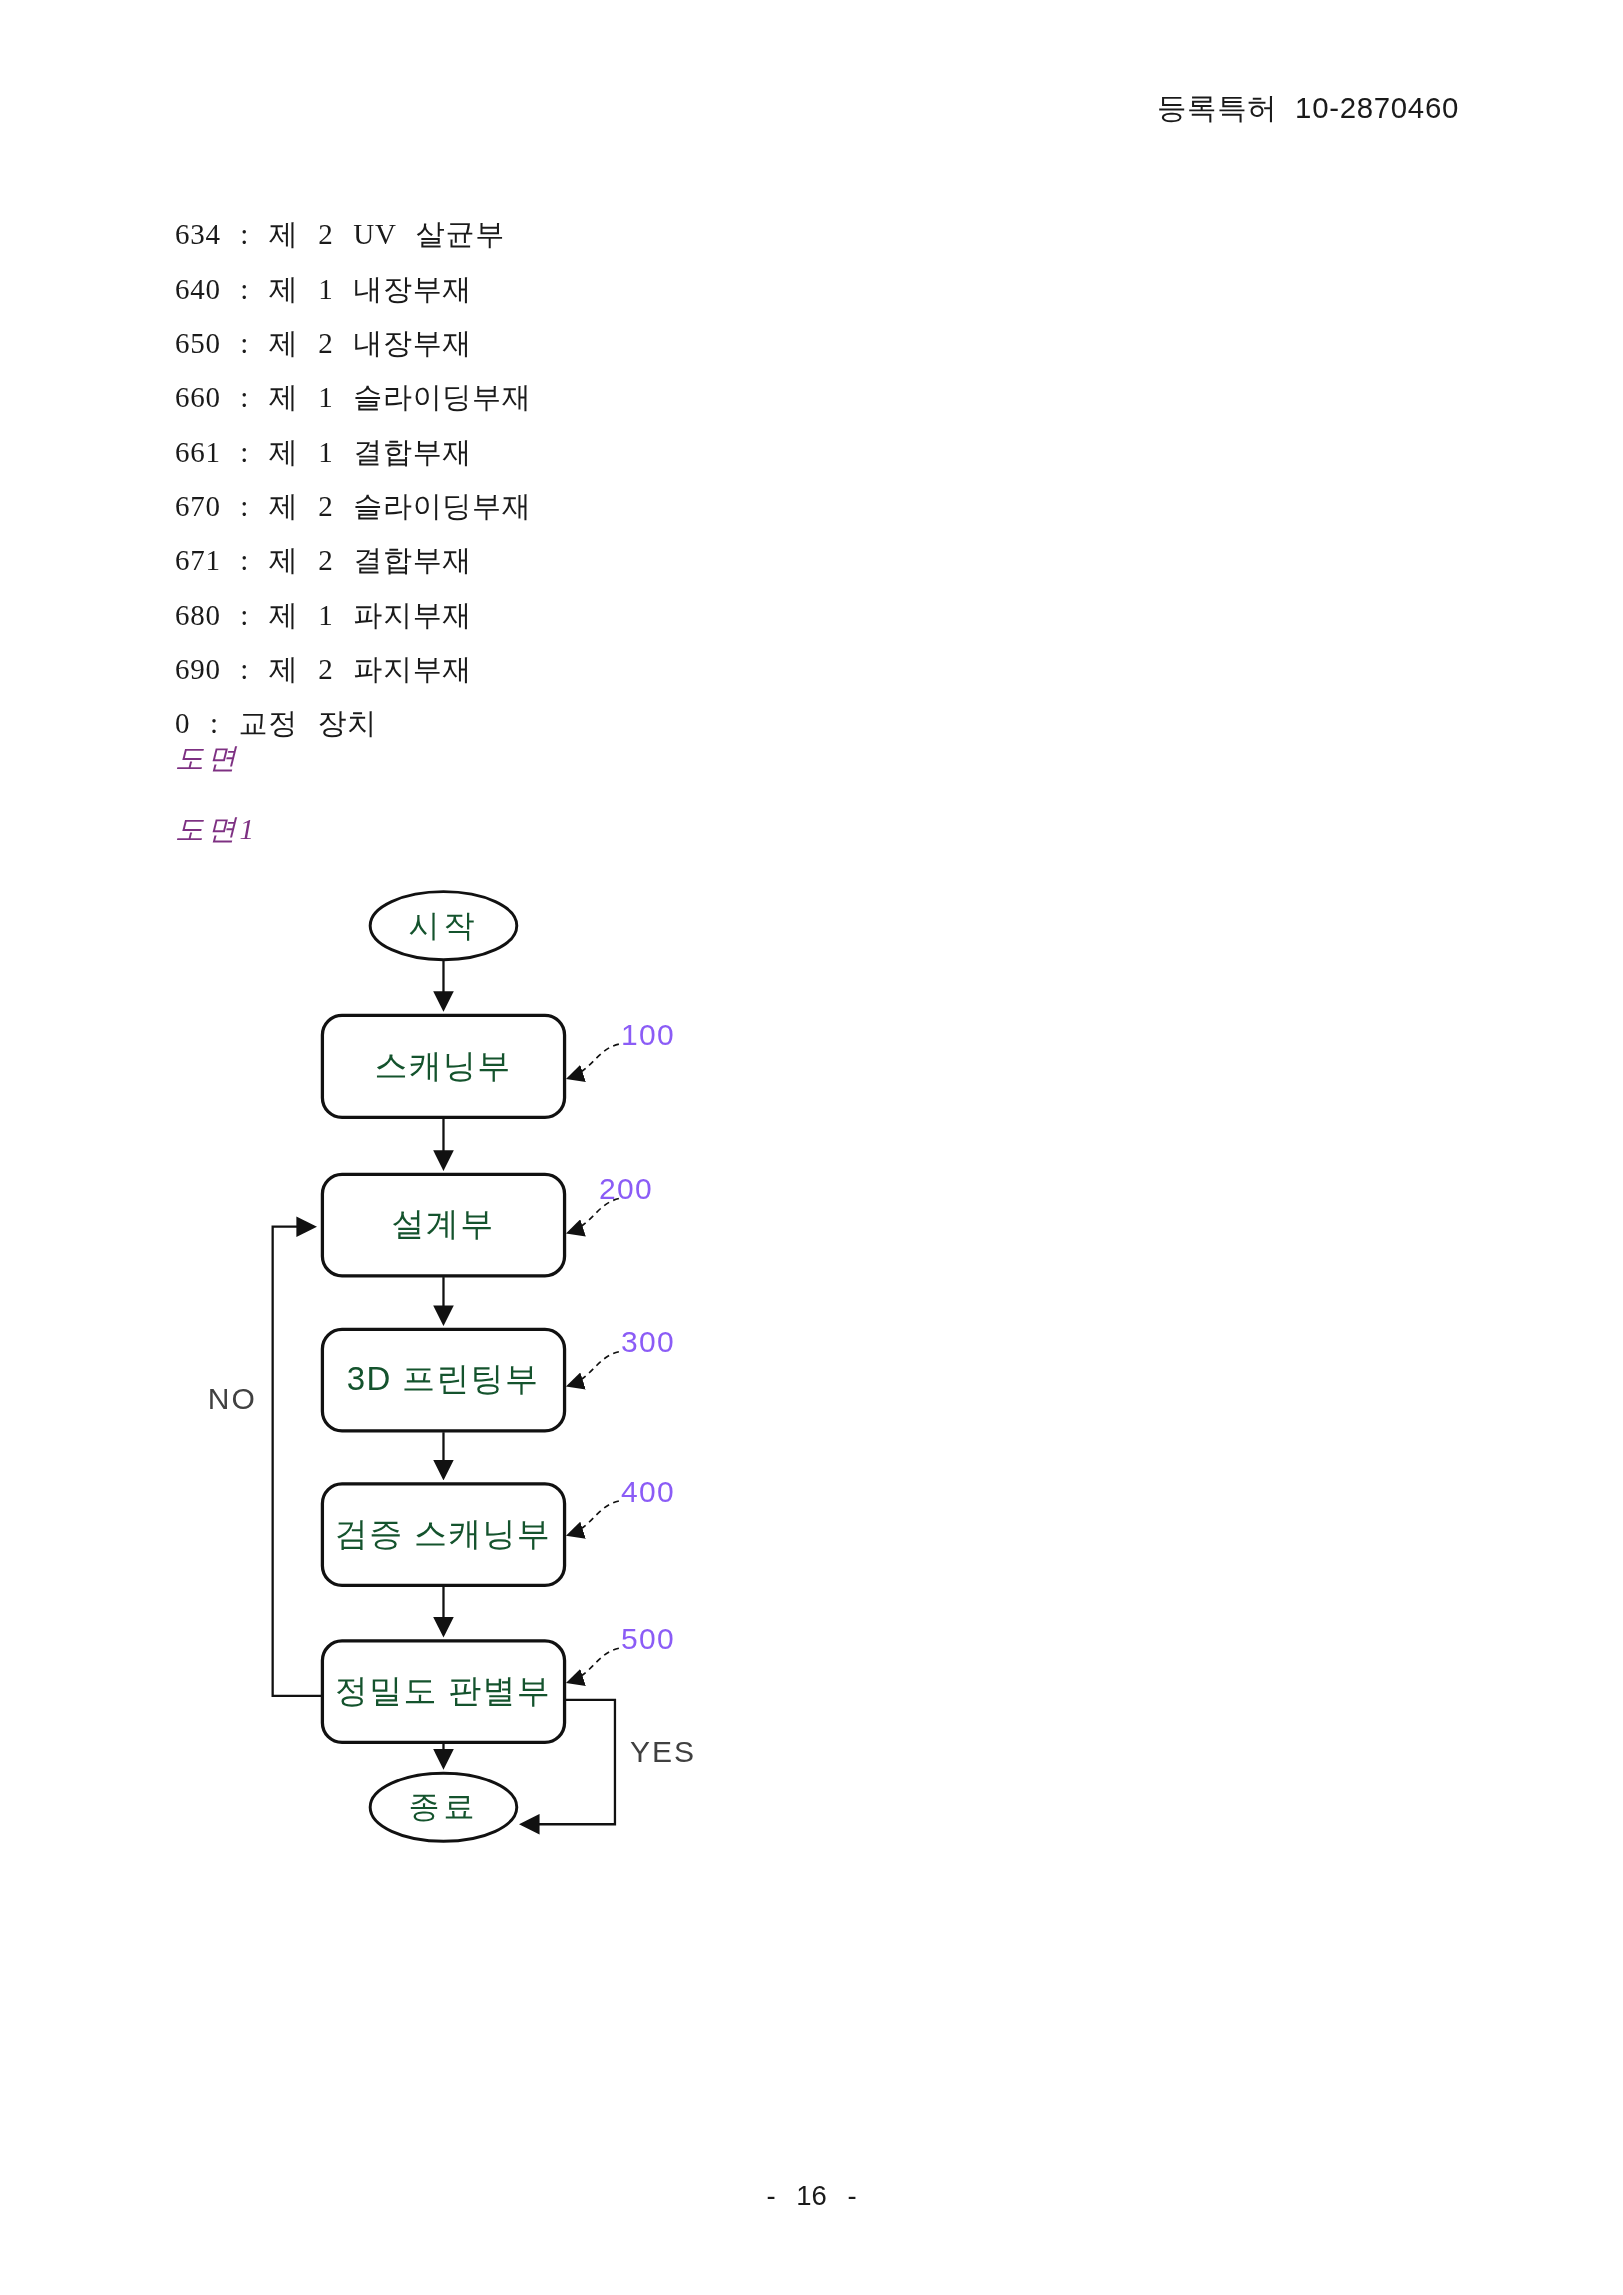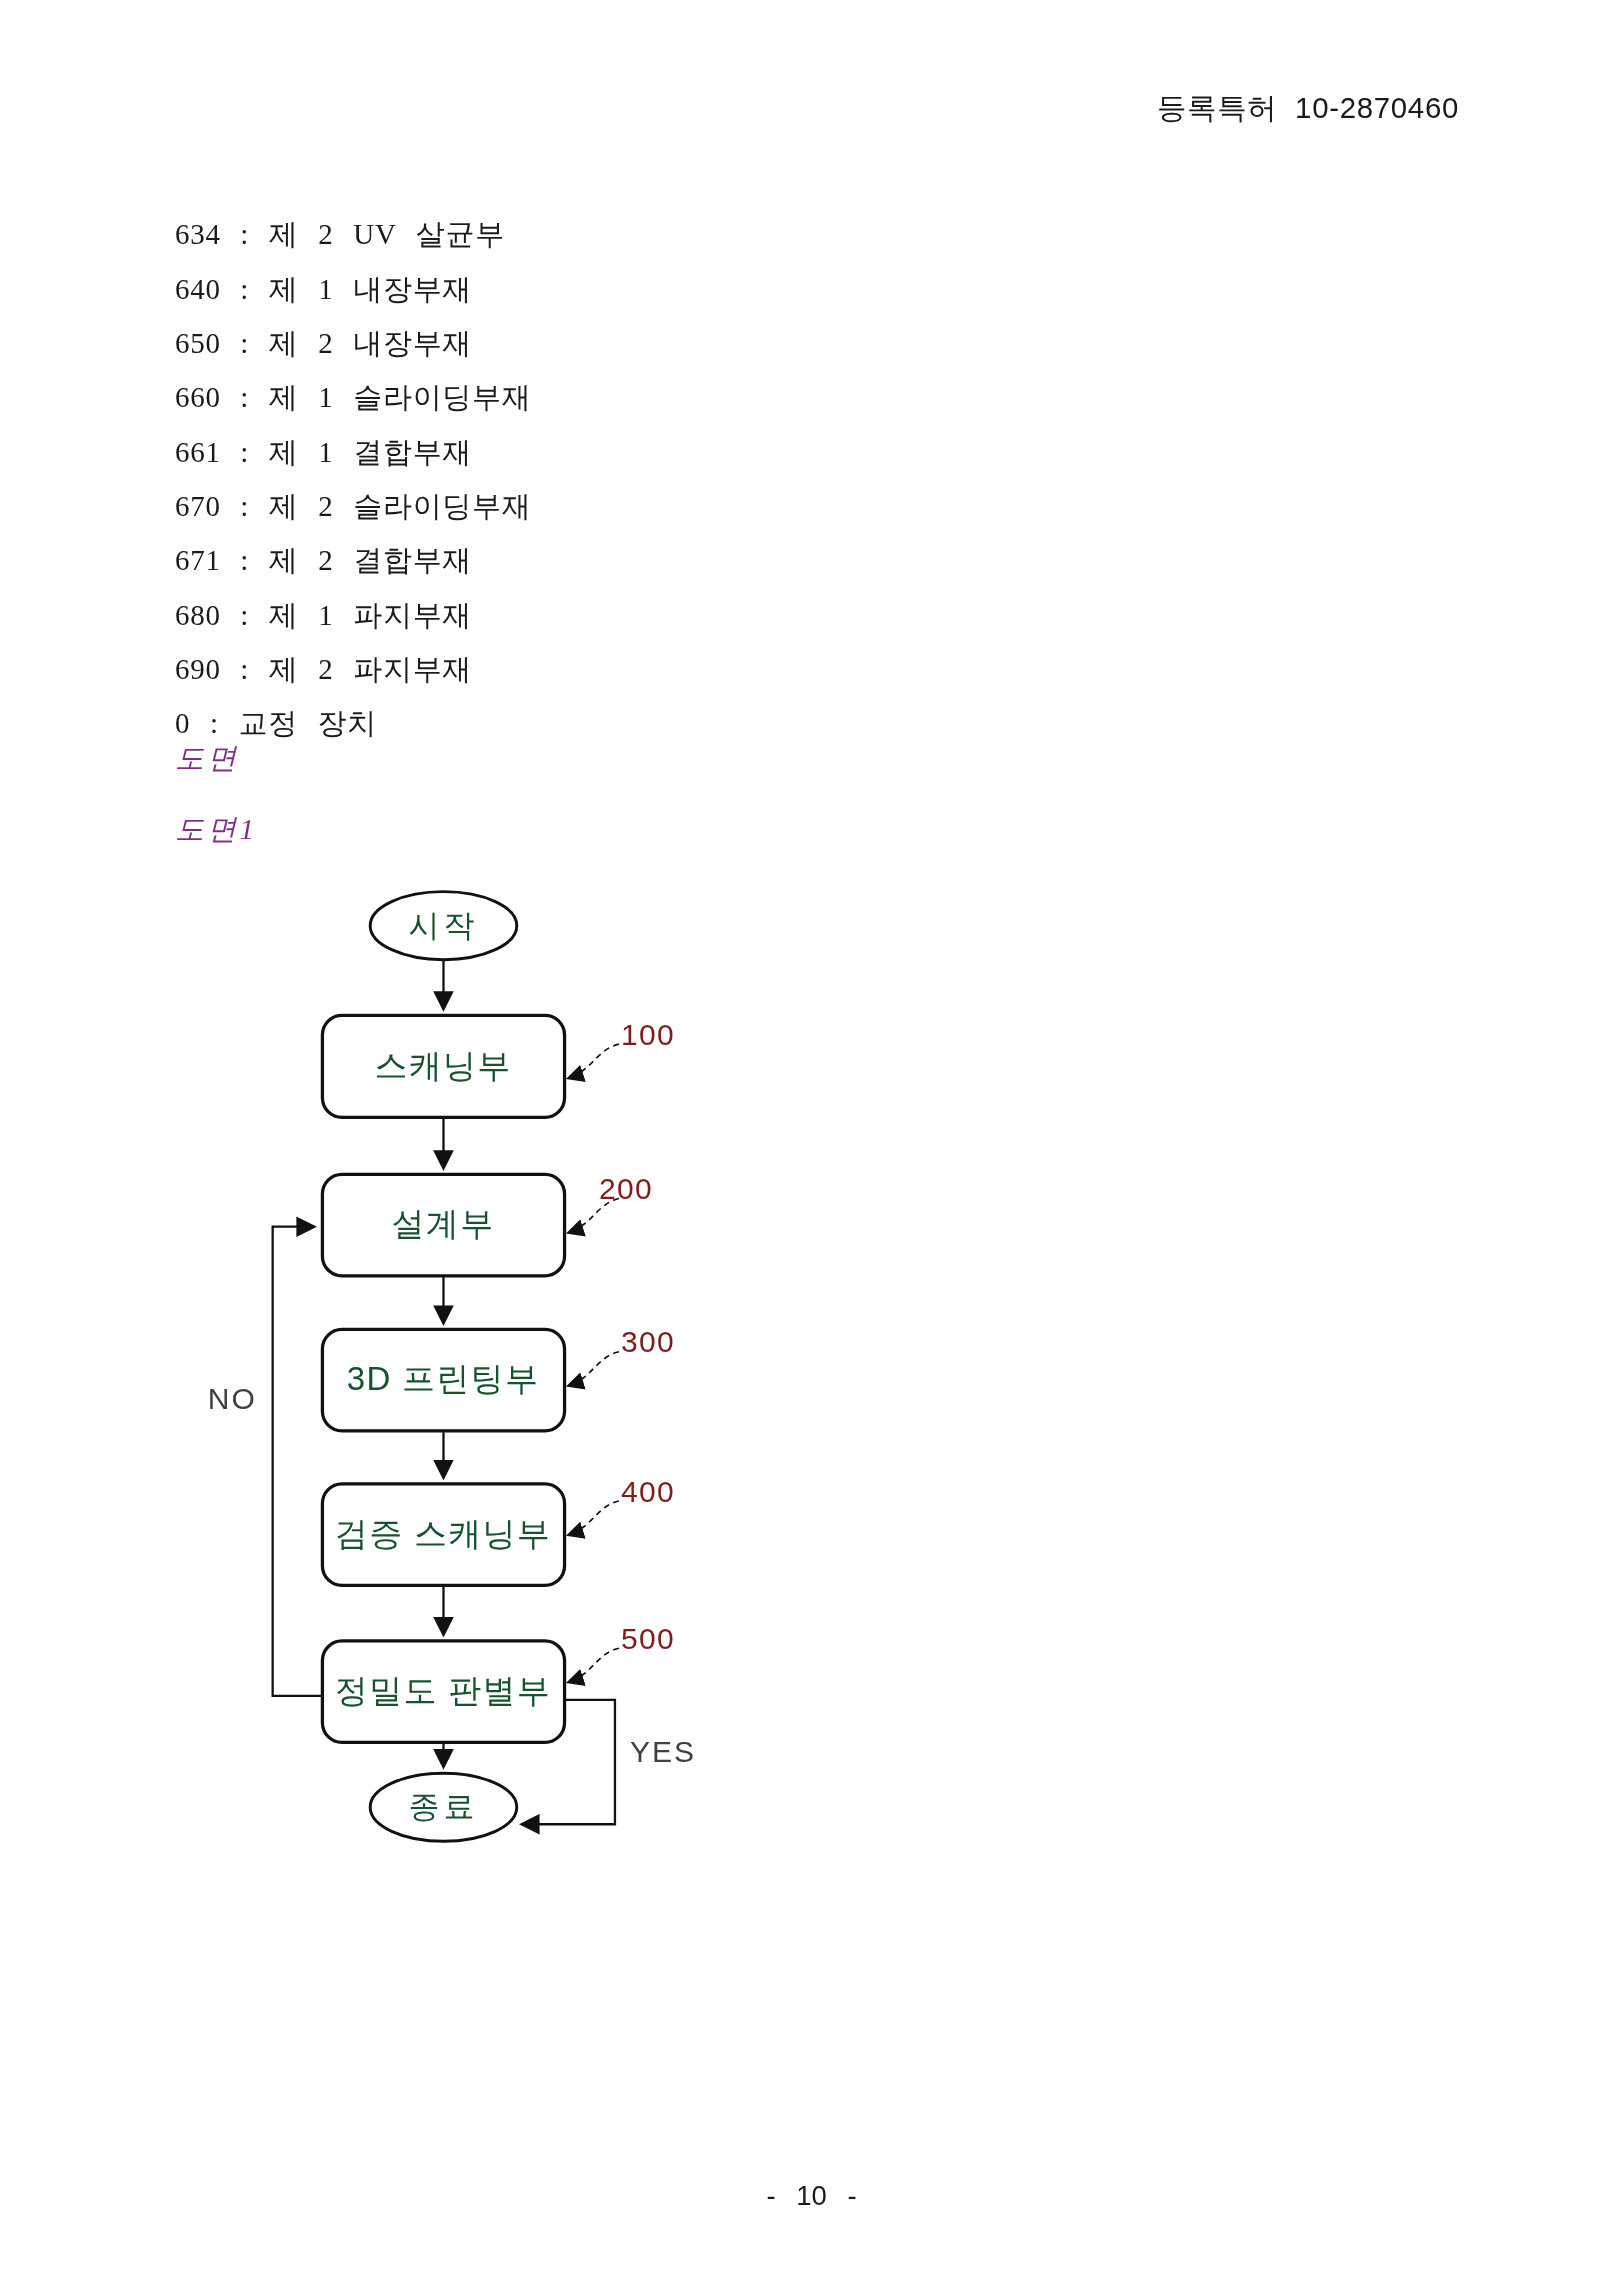--- a/index.html
+++ b/index.html
@@ -34,21 +34,21 @@
   .flowchart svg{position:absolute;left:0;top:0;}
   .node-label{
     position:absolute;display:flex;align-items:center;justify-content:center;
     font-family:"Liberation Sans", sans-serif;color:#14532d;
     letter-spacing:1.3px;
   }
   .terminal-label{font-size:31px;letter-spacing:3.9px;}
   .box-label{font-size:33px;}
   .ref-num{
     position:absolute;font-family:"Liberation Sans", sans-serif;
-    font-size:30px;color:#7f1d1d;letter-spacing:1.3px;
+    font-size:30px;color:#8b5cf6;letter-spacing:1.3px;
   }
   .branch-label{
     position:absolute;font-family:"Liberation Sans", sans-serif;
     font-size:30px;color:#404040;letter-spacing:2px;
   }
   .page-footer{
     position:absolute;left:0;top:2180px;width:100%;
     text-align:center;font-size:27.5px;word-spacing:13px;
     font-family:"Liberation Sans", sans-serif;white-space:pre;
   }
@@ -129,15 +129,15 @@
     <div class="ref-num" style="left:425px;top:148px">100</div>
     <div class="ref-num" style="left:403px;top:302px">200</div>
     <div class="ref-num" style="left:425px;top:455px">300</div>
     <div class="ref-num" style="left:425px;top:605px">400</div>
     <div class="ref-num" style="left:425px;top:752px">500</div>
 
     <div class="branch-label" style="left:11.8px;top:512px">NO</div>
     <div class="branch-label" style="left:434px;top:865px">YES</div>
   </div>
 
-  <div class="page-footer">- 10 -</div>
+  <div class="page-footer">- 16 -</div>
 </div>
 
 
 </body></html>

